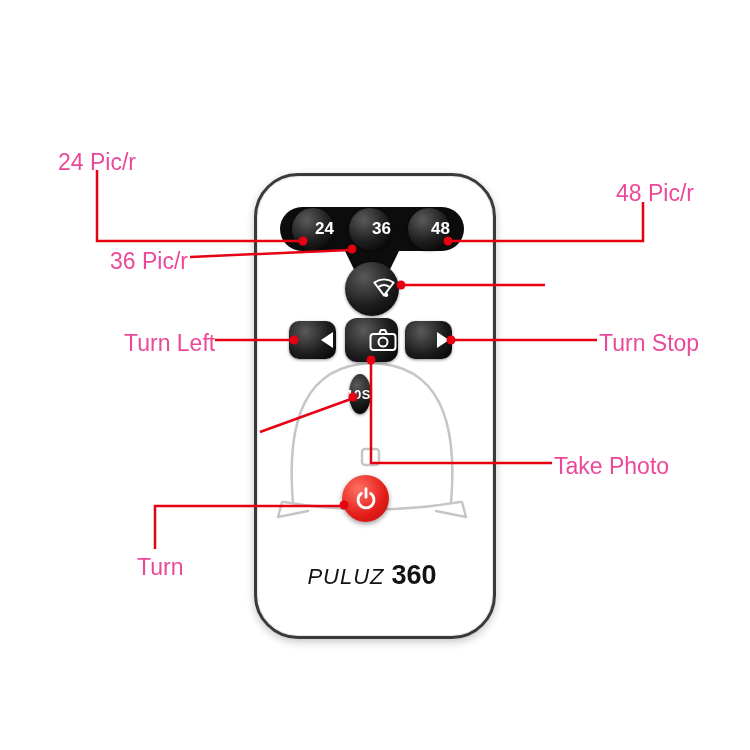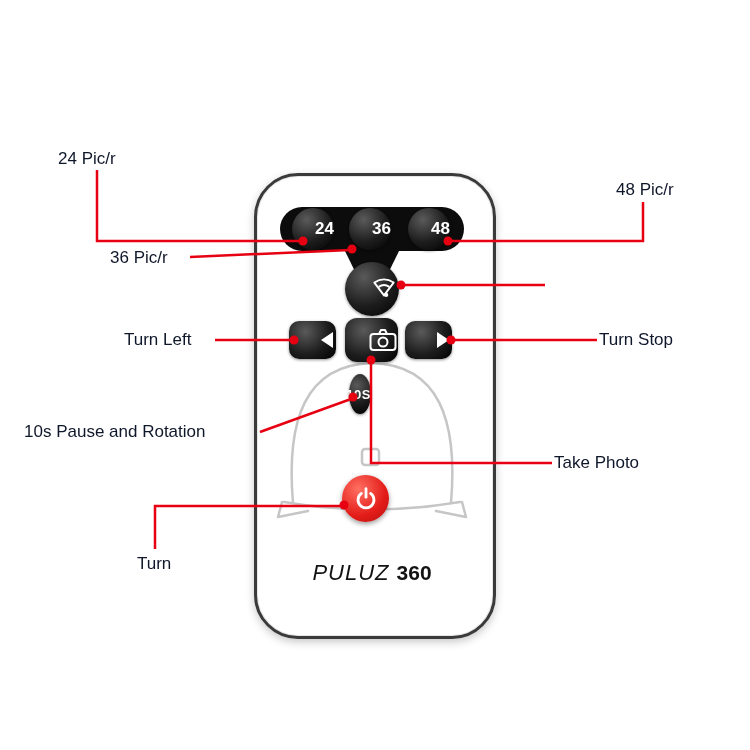--- a/index.html
+++ b/index.html
@@ -1,19 +1,19 @@
 <!DOCTYPE html>
 <html><head>
 <meta charset="utf-8">
 <style>
   html,body{margin:0;padding:0;background:#fff;}
   #stage{position:relative;width:750px;height:750px;margin:0 auto;background:#ffffff;
          font-family:"Liberation Sans",sans-serif;overflow:hidden;}
 
-  .label{position:absolute;font-size:17px;color:#0f172a;white-space:nowrap;z-index:6;}
+  .label{position:absolute;font-size:23px;color:#ec4899;white-space:nowrap;z-index:6;}
 
   
   .remote{position:absolute;left:254px;top:173px;width:236px;height:460px;
           background:#ffffff;border:3px solid #3a3a3a;border-radius:44px;
           box-shadow:0 3px 8px rgba(0,0,0,.22), inset 0 0 0 1px #e6e6e6;z-index:1;}
 
   .sketch{position:absolute;left:0;top:0;z-index:2;pointer-events:none;}
 
   .band{position:absolute;left:280px;top:207px;width:184px;height:44px;
         background:#0c0c0c;border-radius:22px;z-index:3;}
@@ -37,21 +37,21 @@
   .b10s{left:349px;top:374px;width:22px;height:40px;font-size:13px;letter-spacing:.5px;}
 
   .bstop{left:342px;top:475px;width:47px;height:47px;border-radius:50%;z-index:3;
          position:absolute;display:flex;align-items:center;justify-content:center;cursor:pointer;
          background:radial-gradient(circle at 35% 30%, #ff7163 0%, #e31c18 60%, #b61110 100%);
          box-shadow:0 2px 5px rgba(0,0,0,.4);}
 
   .brand{position:absolute;left:254px;top:560px;width:236px;text-align:center;z-index:3;
          color:#131313;}
   .brand .p{font-size:22px;font-weight:normal;font-style:italic;letter-spacing:1px;}
-  .brand .n{font-size:21px;font-weight:bold;margin-left:7px;text-align:center;}
+  .brand .n{font-size:27px;font-weight:bold;margin-left:7px;text-align:center;}
 
   .connectors{position:absolute;left:0;top:0;z-index:5;pointer-events:none;}
 </style>
 </head>
 <body>
 
 <div id="stage">
 
   <div class="remote"></div>
 
@@ -150,17 +150,16 @@
       <circle cx="371" cy="360" r="4.5"></circle>
       <circle cx="344" cy="505" r="4.5"></circle>
     </g>
   </svg>
 
   <div class="label" style="left:58px;top:149px;">24 Pic/r</div>
   <div class="label" style="left:110px;top:248px;">36 Pic/r</div>
   <div class="label" style="left:616px;top:180px;">48 Pic/r</div>
   <div class="label" style="left:124px;top:330px;">Turn Left</div>
   <div class="label" style="left:599px;top:330px;">Turn Stop</div>
-  <div class="label" style="left:24px;top:422px;">10s Pause and Rotation</div>
   <div class="label" style="left:554px;top:453px;">Take Photo</div>
   <div class="label" style="left:137px;top:554px;">Turn</div>
 
 </div>
 
 </body></html>

